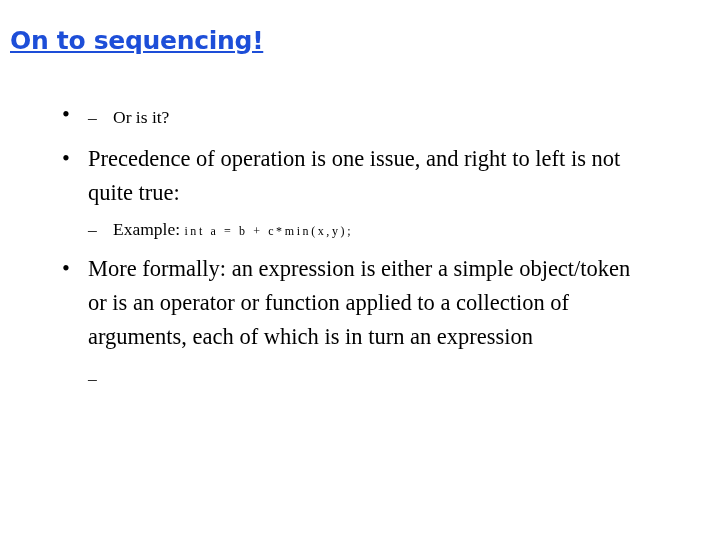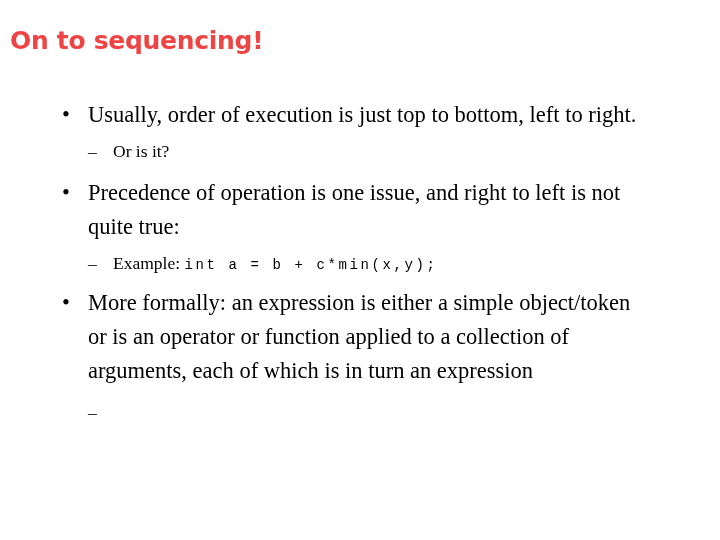--- a/index.html
+++ b/index.html
@@ -24,22 +24,23 @@
   
   .slide-title {
     position: absolute;
     left: 10px;
     top: 26px;
     font-family: "DejaVu Sans", "Liberation Sans", sans-serif;
     font-weight: bold;
     font-size: 25px;
     line-height: 30px;
     letter-spacing: -0.3px;
-    color: #ef4444;
+    color: #1d4ed8;
     white-space: nowrap;
+    text-decoration: underline;
   }
 
   
   .body-area {
     position: absolute;
     left: 0;
     top: 98px;
     width: 720px;
   }
 
@@ -69,41 +70,40 @@
   }
   .bullet-l2 > .marker {
     position: absolute;
     left: 88px;
     top: 0;
     font-size: 17.5px;
     line-height: 27px;
   }
 
   .code {
-    font-family: Liberation Mono, monospace;
-    font-size: 14px;
+    font-family: Liberation Serif, serif;
+    font-size: 12px;
     letter-spacing: 2.6px;
   }
 
   .gap-sm { height: 6px; }
   .gap-md { height: 11px; }
   .gap-lg { height: 7px; }
 </style>
 </head>
 <body>
 
 <div class="slide">
 
   <div class="slide-title">On to sequencing!</div>
 
   <div class="body-area">
 
     <div class="bullet-l1">
       <span class="marker">•</span>
-      <span>Usually, order of execution is just top to bottom, left to right.</span>
     </div>
 
     <div class="gap-sm"></div>
 
     <div class="bullet-l2">
       <span class="marker">–</span>
       <span>Or is it?</span>
     </div>
 
     <div class="gap-md"></div>

